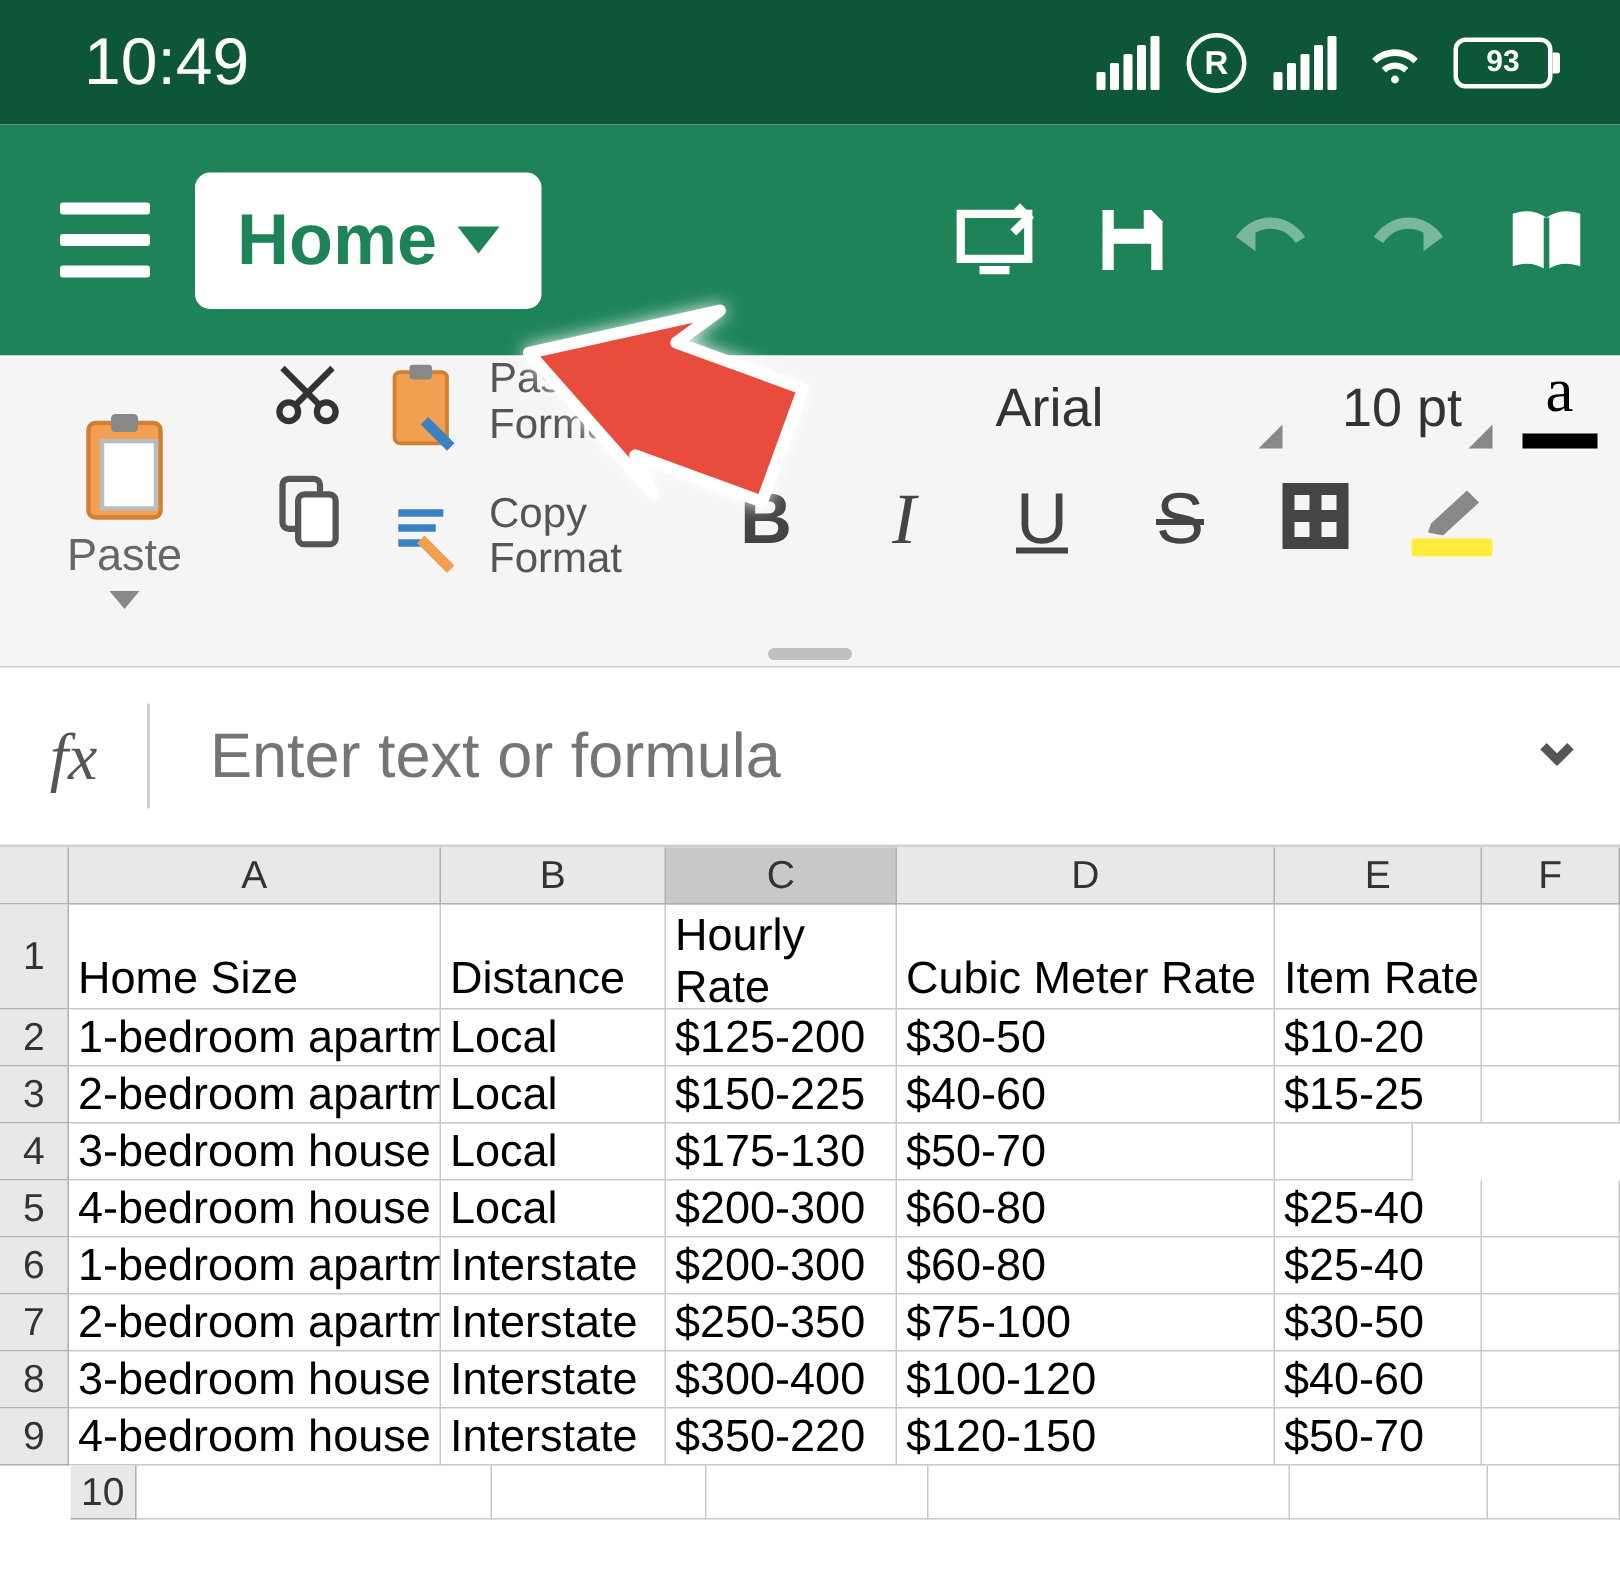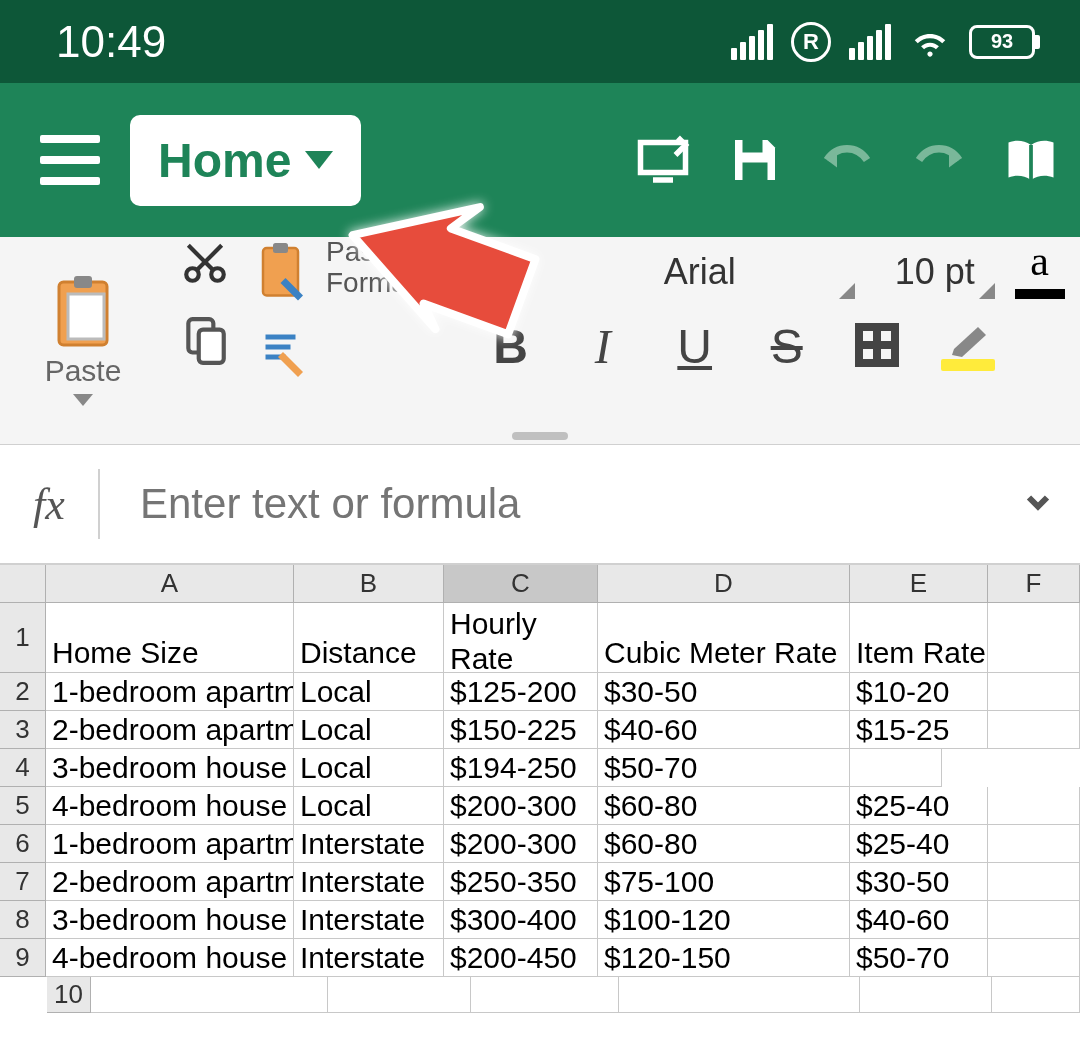--- a/index.html
+++ b/index.html
@@ -227,20 +227,24 @@
     </div>
     <div class="mini-btn">
       <div class="icn">
         <svg viewBox="0 0 40 40">
             <line x1="6" y1="8" x2="30" y2="8" stroke="#3b82c4" stroke-width="4"></line>
             <line x1="6" y1="16" x2="26" y2="16" stroke="#3b82c4" stroke-width="4"></line>
             <line x1="6" y1="24" x2="22" y2="24" stroke="#3b82c4" stroke-width="4"></line>
             <path d="M20 20 L36 36 L32 40 L16 24 Z" fill="#f0a050"></path>
           </svg>
       </div>
+      <div class="labels">
+          <span>Copy</span>
+          <span>Format</span>
+        </div>
     </div>
   </div>
   <div class="ribbon-sep"></div>
   <div class="font-controls">
     <div class="font-row1">
       <div style="flex:0 0 60px"></div>
       <div class="font-name-box">
         <span>Arial</span><div class="dd-corner"></div>
       </div>
       <div class="font-size-box">
@@ -320,21 +324,21 @@
         <div class="cell col-B">Local</div>
         <div class="cell col-C">$150-225</div>
         <div class="cell col-D">$40-60</div>
         <div class="cell col-E">$15-25</div>
         <div class="cell col-F"></div>
       </div>
       <div class="row data-row">
         <div class="row-h">4</div>
         <div class="cell col-A">3-bedroom house</div>
         <div class="cell col-B">Local</div>
-        <div class="cell col-C">$194-250</div>
+        <div class="cell col-C">$175-130</div>
         <div class="cell col-D">$50-70</div>
         <div class="cell col-F"></div>
       </div>
       <div class="row data-row">
         <div class="row-h">5</div>
         <div class="cell col-A">4-bedroom house</div>
         <div class="cell col-B">Local</div>
         <div class="cell col-C">$200-300</div>
         <div class="cell col-D">$60-80</div>
         <div class="cell col-E">$25-40</div>
@@ -364,21 +368,21 @@
         <div class="cell col-B">Interstate</div>
         <div class="cell col-C">$300-400</div>
         <div class="cell col-D">$100-120</div>
         <div class="cell col-E">$40-60</div>
         <div class="cell col-F"></div>
       </div>
       <div class="row data-row">
         <div class="row-h">9</div>
         <div class="cell col-A">4-bedroom house</div>
         <div class="cell col-B">Interstate</div>
-        <div class="cell col-C">$200-450</div>
+        <div class="cell col-C">$350-220</div>
         <div class="cell col-D">$120-150</div>
         <div class="cell col-E">$50-70</div>
         <div class="cell col-F"></div>
       </div>
       <div class="row empty-row">
         <div class="row-h">10</div>
         <div class="cell col-A"></div>
         <div class="cell col-B"></div>
         <div class="cell col-C"></div>
         <div class="cell col-D"></div>

